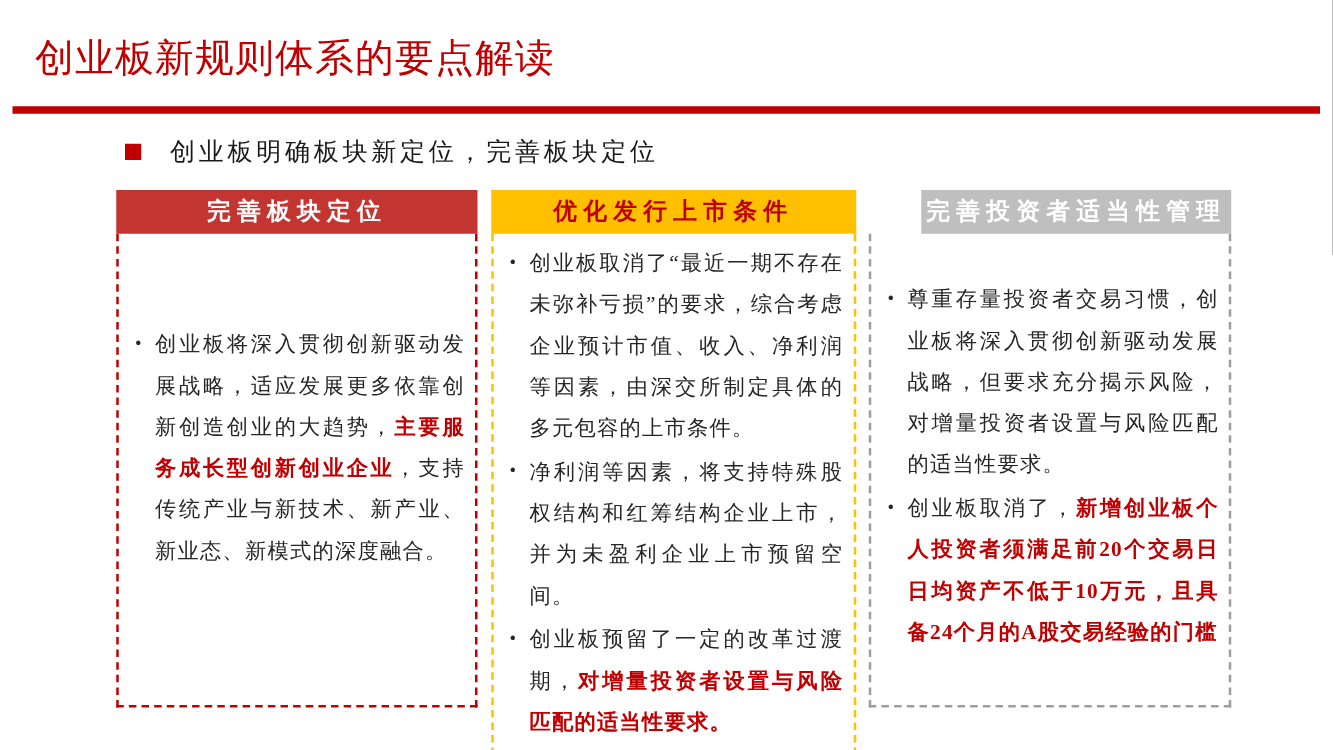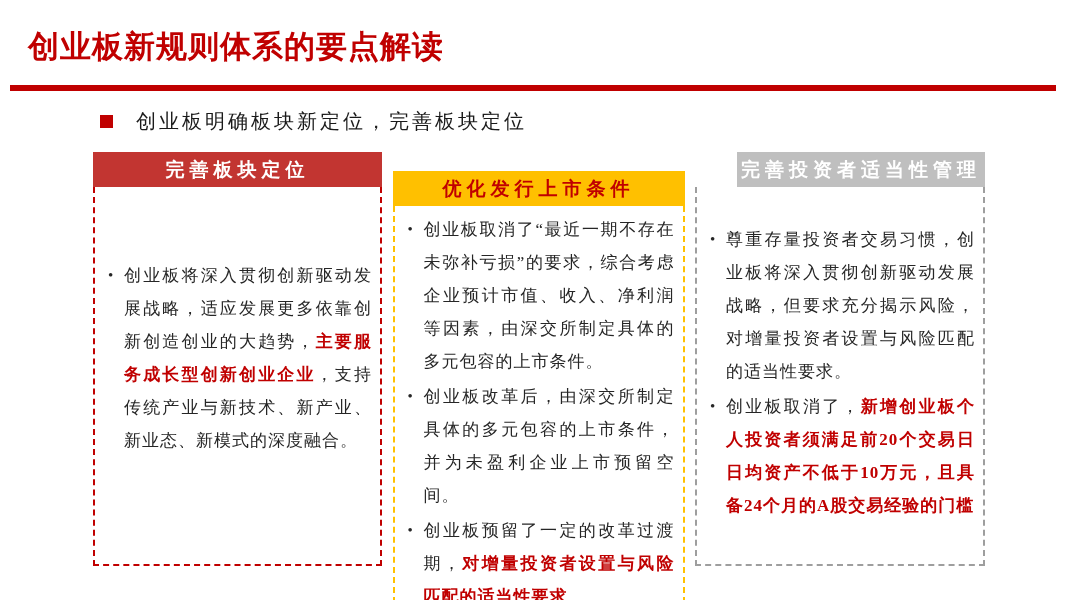--- a/index.html
+++ b/index.html
@@ -4,21 +4,21 @@
 <style>
   html,body{margin:0;padding:0;background:#888;}
   .slide{
     position:relative;width:1066px;height:600px;background:#ffffff;
     font-family:"Liberation Serif","DejaVu Serif",serif;overflow:hidden;
     margin:0 auto;
   }
   .title{
     position:absolute;left:28px;top:26px;margin:0;
     font-family:"Liberation Sans","DejaVu Sans",sans-serif;
-    font-weight:bold;font-size:31px;letter-spacing:1px;color:#C00000;
+    font-weight:normal;font-size:31px;letter-spacing:1px;color:#C00000;
   }
   .rule{
     position:absolute;left:10px;top:85px;width:1046px;height:6px;background:#C00000;
   }
   .section{
     position:absolute;left:100px;top:108px;display:flex;align-items:center;gap:23px;
   }
   .section .sq{width:13px;height:13px;background:#C00000;flex:0 0 auto;}
   .section .txt{font-size:20px;color:#1a1a1a;letter-spacing:3px;}
   .cols{
@@ -62,24 +62,24 @@
     <span class="txt">创业板明确板块新定位，完善板块定位</span>
   </div>
   <div class="cols" id="cols">
       <section class="col">
     <header class="col-header" style="background: rgb(194, 53, 49); color: rgb(255, 255, 255);">完善板块定位</header>
     <div class="col-body" style="border-color: rgb(192, 0, 0);">
           <div class="bullet"><span class="dot">•</span><span class="plain">创业板将深入贯彻创新驱动发展战略，适应发展更多依靠创新创造创业的大趋势，</span><span class="emph">主要服务成长型创新创业企业</span><span class="plain">，支持传统产业与新技术、新产业、新业态、新模式的深度融合。</span></div>
         </div>
   </section>
       <section class="col">
-    <header class="col-header" style="background: rgb(255, 192, 0); color: rgb(192, 0, 0); margin-top: 19px;">优化发行上市条件</header>
+    <header class="col-header" style="background: rgb(255, 192, 0); color: rgb(192, 0, 0);">优化发行上市条件</header>
     <div class="col-body" style="border-color: rgb(255, 192, 0);">
           <div class="bullet"><span class="dot">•</span><span class="plain">创业板取消了“最近一期不存在未弥补亏损”的要求，综合考虑企业预计市值、收入、净利润等因素，由深交所制定具体的多元包容的上市条件。</span></div>
-          <div class="bullet"><span class="dot">•</span><span class="plain">创业板改革后，由深交所制定具体的多元包容的上市条件，并为未盈利企业上市预留空间。</span></div>
+          <div class="bullet"><span class="dot">•</span><span class="plain">净利润等因素，将支持特殊股权结构和红筹结构企业上市，并为未盈利企业上市预留空间。</span></div>
           <div class="bullet"><span class="dot">•</span><span class="plain">创业板预留了一定的改革过渡期，</span><span class="emph">对增量投资者设置与风险匹配的适当性要求。</span></div>
         </div>
   </section>
       <section class="col">
     <header class="col-header" style="background: rgb(191, 191, 191); color: rgb(255, 255, 255); margin-left: 42px;">完善投资者适当性管理</header>
     <div class="col-body" style="border-color: rgb(158, 158, 158);">
           <div class="bullet"><span class="dot">•</span><span class="plain">尊重存量投资者交易习惯，创业板将深入贯彻创新驱动发展战略，但要求充分揭示风险，对增量投资者设置与风险匹配的适当性要求。</span></div>
           <div class="bullet"><span class="dot">•</span><span class="plain">创业板取消了，</span><span class="emph">新增创业板个人投资者须满足前20个交易日日均资产不低于10万元，且具备24个月的A股交易经验的门槛</span></div>
         </div>
   </section>

